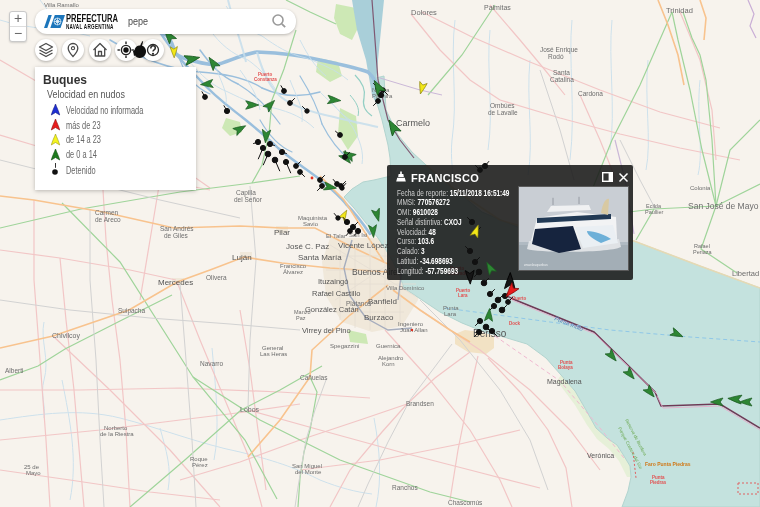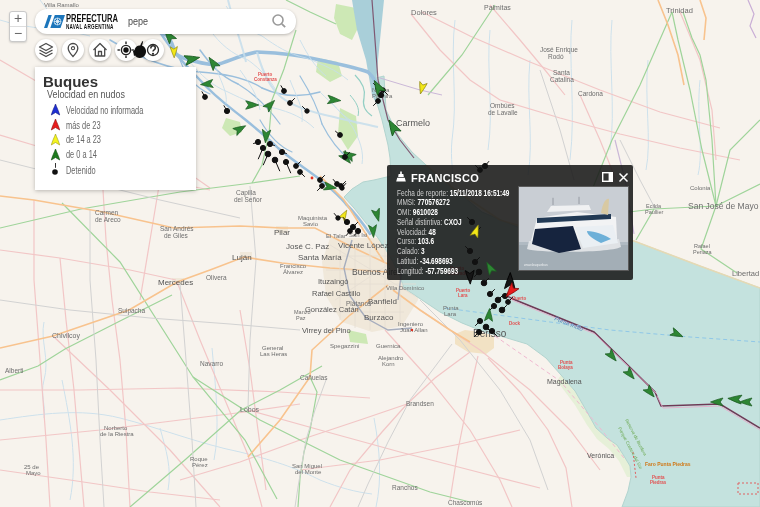--- a/index.html
+++ b/index.html
@@ -12,21 +12,21 @@
 #zoomctl{position:absolute;left:9px;top:11px;width:16px;background:#fff;border:1px solid #c9c9c9;border-radius:3px;box-shadow:0 1px 2px rgba(0,0,0,.15)}
 #zoomctl div{height:14px;line-height:13px;text-align:center;color:#666;font-size:14px}
 #zoomctl div:first-child{border-bottom:1px solid #ddd}
 #searchbar{position:absolute;left:35px;top:9px;width:261px;height:25px;background:#fff;border-radius:12px;box-shadow:0 1px 3px rgba(0,0,0,.25)}
 #pepe{position:absolute;left:93px;top:6px;font-size:11px;color:#494949;transform:scaleX(.82);transform-origin:left top}
 #logotxt{position:absolute;left:31px;top:4px;color:#111;transform:scaleX(.66);transform-origin:left top}
 #logotxt .l1{font-size:11.5px;font-weight:bold;line-height:10px}
 #logotxt .l2{font-size:7px;font-weight:bold;letter-spacing:0.4px;line-height:7px}
 .tool{position:absolute;width:22px;height:22px;border-radius:50%;background:#fff;box-shadow:0 1px 3px rgba(0,0,0,.3)}
 #legend{position:absolute;left:35px;top:67px;width:161px;height:123px;background:#fff;box-shadow:0 1px 4px rgba(0,0,0,.25)}
-#legend .t1{position:absolute;left:8px;top:6px;font-size:15px;font-weight:bold;color:#333}
+#legend .t1{position:absolute;left:8px;top:6px;font-size:12px;font-weight:bold;color:#333}
 #legend .t2{position:absolute;left:12px;top:21px;font-size:10.5px;color:#555;transform:scaleX(.85);transform-origin:left top}
 .lrow{position:absolute;left:31px;font-size:10px;color:#666;white-space:nowrap;transform:scaleX(.74);transform-origin:left top}
 
 #popup{position:absolute;left:387px;top:165px;width:246px;height:115px;background:rgba(23,23,23,.87);border-radius:2px;color:#fff}
 #popup .hdr{position:absolute;left:9px;top:6.5px;font-size:11px;font-weight:bold;letter-spacing:.3px;color:#fff}
 #popup .rows{position:absolute;left:10px;top:22.5px;font-size:9.5px;line-height:9.75px;color:#cfcfcf;white-space:nowrap;transform:scaleX(.68);transform-origin:left top}
 #popup .rows b{color:#fff}
 #photo{position:absolute;left:132px;top:22px;width:109px;height:83px}
 </style>
 </head>

